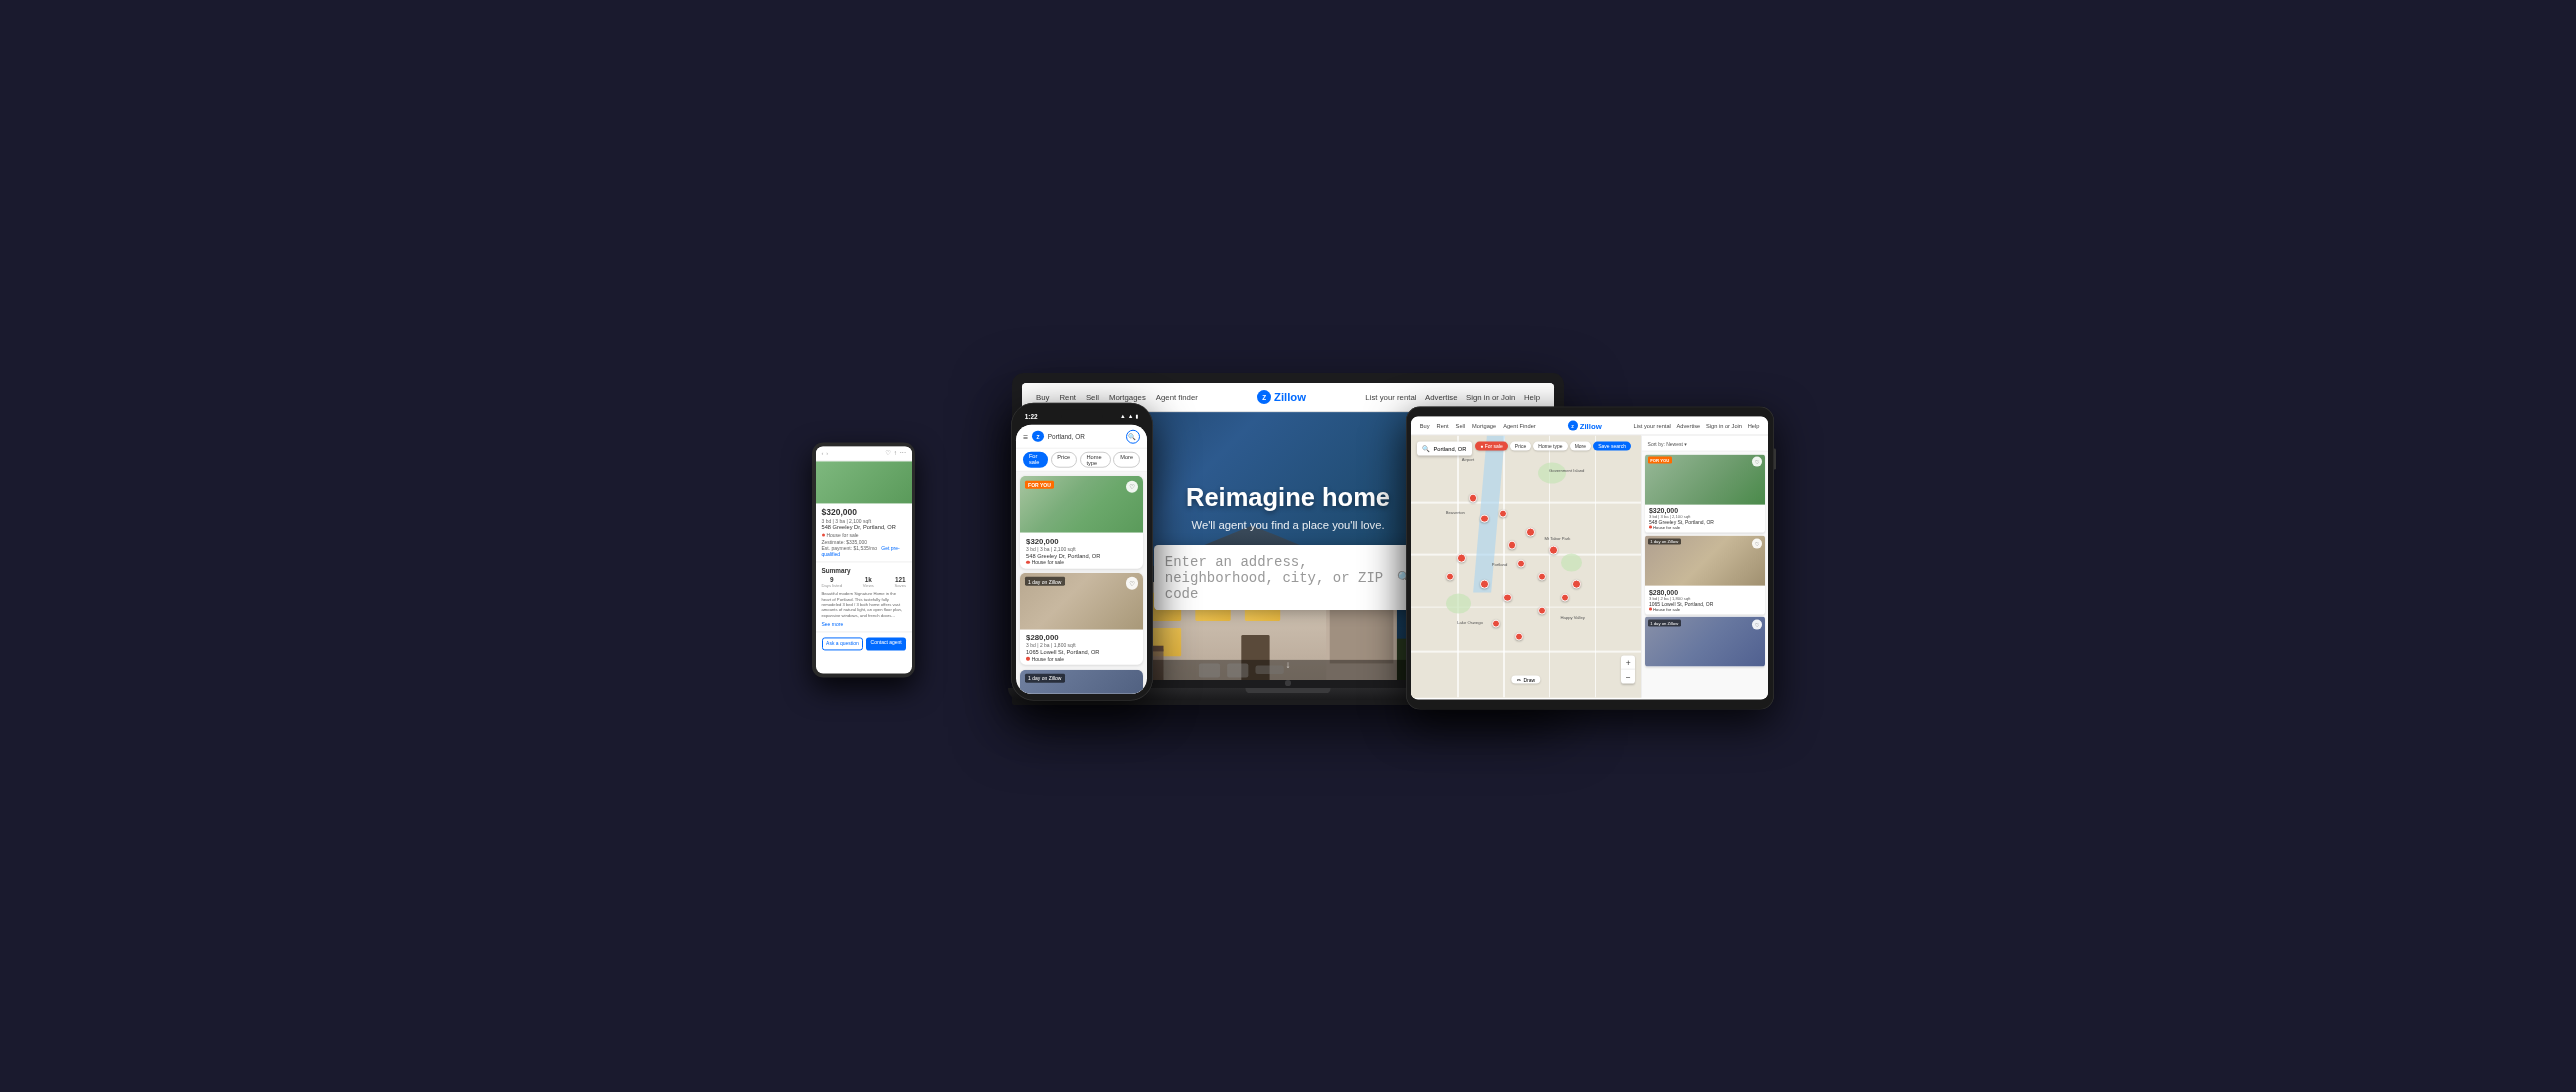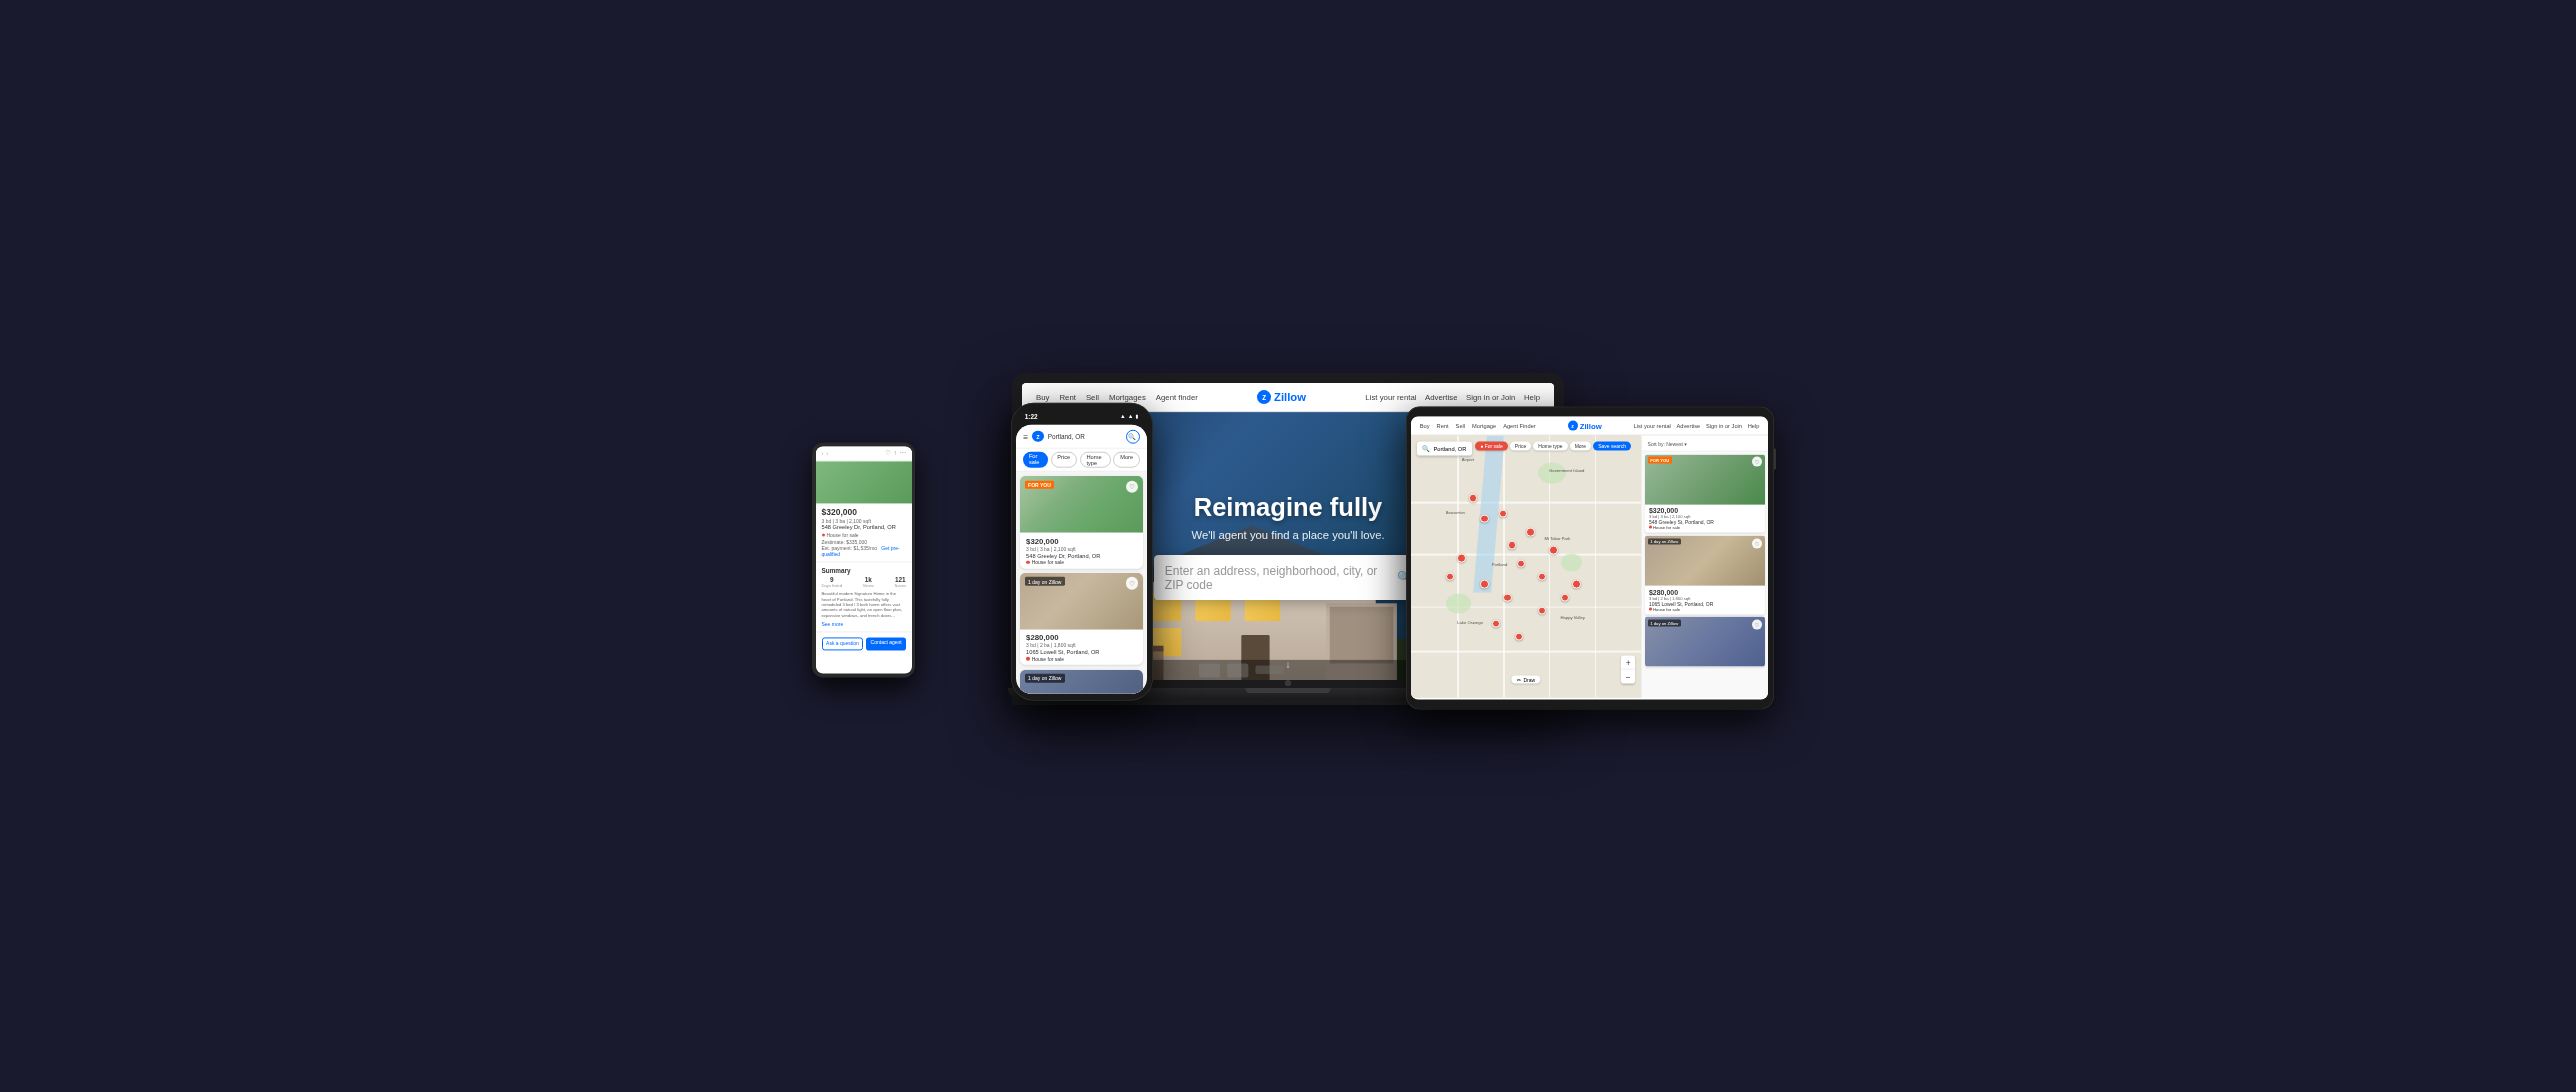--- a/index.html
+++ b/index.html
@@ -133,21 +133,22 @@
       padding: 8.5px 11.3px;
       width: 269px;
       display: flex;
       align-items: center;
       gap: 7px;
       box-shadow: 0 2.8px 14px rgba(0,0,0,0.3);
     }
     .laptop-search-text {
       flex: 1;
       color: #999;
-      font-size: 12px;
+      font-size: 14px;
+      font-family: Liberation Mono, monospace;
     }
     .laptop-search-icon {
       color: #006aff;
       font-size: 11.3px;
     }
 
     
     .phone {
       position: absolute;
       left: 22%;
@@ -749,21 +750,21 @@
               <ellipse cx="700" cy="205" rx="30" ry="40" fill="#2a5a20" opacity="0.6"></ellipse>
 
               <rect x="0" y="230" width="752" height="30" fill="rgba(0,0,0,0.4)"></rect>
 
               <rect x="250" y="235" width="30" height="20" rx="3" fill="#888" opacity="0.4"></rect>
               <rect x="290" y="235" width="30" height="20" rx="3" fill="#888" opacity="0.4"></rect>
               <rect x="330" y="238" width="40" height="12" rx="3" fill="#777" opacity="0.4"></rect>
             </svg>
           </div>
           <div class="laptop-hero-overlay">
-            <h1 class="laptop-hero-title">Reimagine fully</h1>
+            <h1 class="laptop-hero-title">Reimagine home</h1>
             <p class="laptop-hero-subtitle">We'll agent you find a place you'll love.</p>
             <div class="laptop-search-bar">
               <span class="laptop-search-text">Enter an address, neighborhood, city, or ZIP code</span>
               <span class="laptop-search-icon">🔍</span>
             </div>
           </div>
 
           <div style="position:absolute;bottom:10.6px;left:50%;transform:translateX(-50%);color:rgba(255,255,255,0.7);font-size:10px;">↓</div>
         </div>
       </div>

